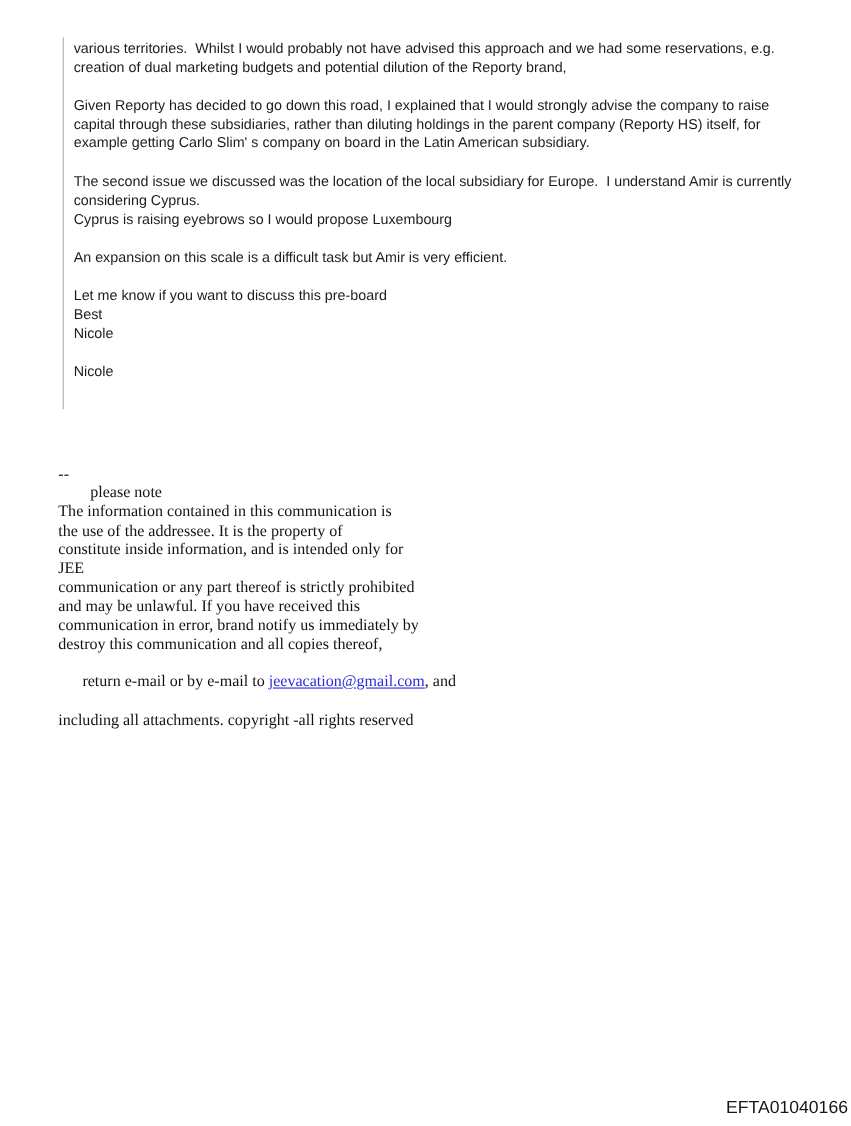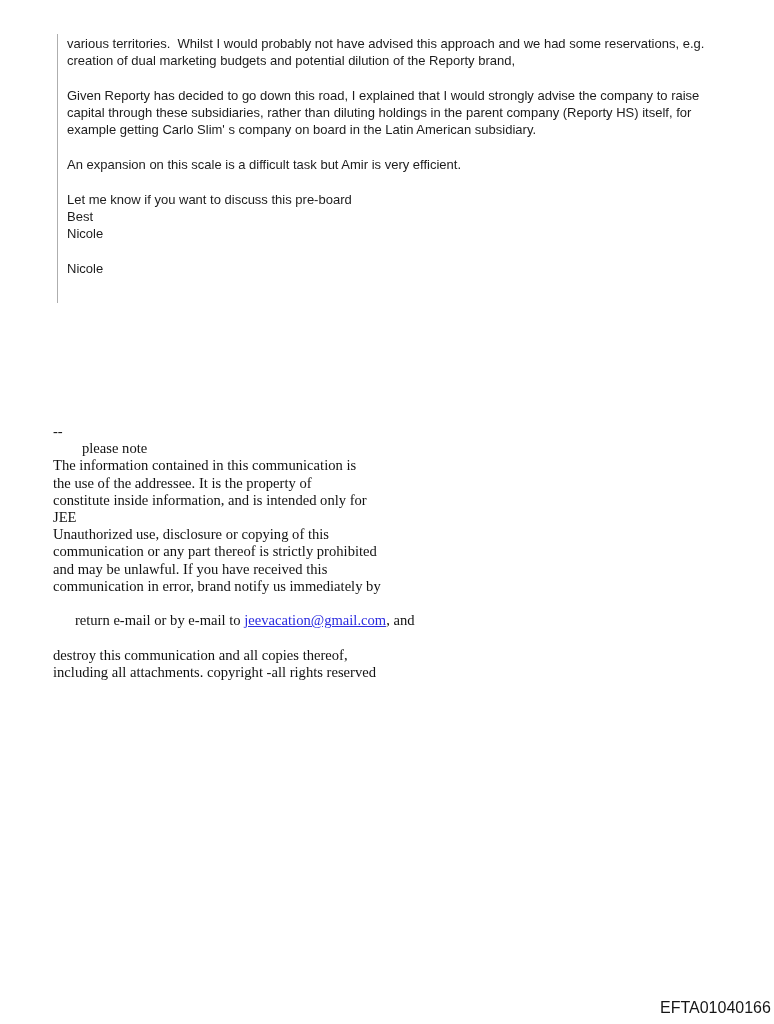--- a/index.html
+++ b/index.html
@@ -75,48 +75,52 @@
     <div class="q-para">
       <div class="q-line">various territories.  Whilst I would probably not have advised this approach and we had some reservations, e.g.</div>
       <div class="q-line">creation of dual marketing budgets and potential dilution of the Reporty brand,</div>
     </div>
     <div class="q-para">
       <div class="q-line">Given Reporty has decided to go down this road, I explained that I would strongly advise the company to raise</div>
       <div class="q-line">capital through these subsidiaries, rather than diluting holdings in the parent company (Reporty HS) itself, for</div>
       <div class="q-line">example getting Carlo Slim' s company on board in the Latin American subsidiary.</div>
     </div>
     <div class="q-para">
+      <div class="q-line">The second issue we discussed was the location of the local subsidiary for Europe.  I understand Amir is currently</div>
+      <div class="q-line">considering Cyprus.</div>
+      <div class="q-line">Cyprus is raising eyebrows so I would propose Luxembourg</div>
+    </div>
+    <div class="q-para">
       <div class="q-line">An expansion on this scale is a difficult task but Amir is very efficient.</div>
     </div>
     <div class="q-para">
       <div class="q-line">Let me know if you want to discuss this pre-board</div>
       <div class="q-line">Best</div>
       <div class="q-line">Nicole</div>
     </div>
     <div class="q-para">
       <div class="q-line">Nicole</div>
     </div>
   </div>
 
   <div class="sig-block">
     <div class="d-line">--</div>
     <div class="note-line">please note</div>
 
     <div class="d-line">The information contained in this communication is</div>
     <div class="d-line">the use of the addressee. It is the property of</div>
     <div class="d-line">constitute inside information, and is intended only for</div>
     <div class="d-line">JEE</div>
-    <div class="d-line">Unauthorized use, disclosure or copying of this</div>
     <div class="d-line">communication or any part thereof is strictly prohibited</div>
     <div class="d-line">and may be unlawful. If you have received this</div>
     <div class="d-line">communication in error, brand notify us immediately by</div>
 
+    <div class="d-line">destroy this communication and all copies thereof,</div>
+
     <div class="d-line">
       <span>return e-mail or by e-mail to </span><a href="#" class="email-link">jeevacation@gmail.com</a><span>, and</span>
     </div>
-
-    <div class="d-line">destroy this communication and all copies thereof,</div>
     <div class="d-line">including all attachments. copyright -all rights reserved</div>
   </div>
 
   <div class="bates">EFTA01040166</div>
 
 </div>
 
 </body></html>

